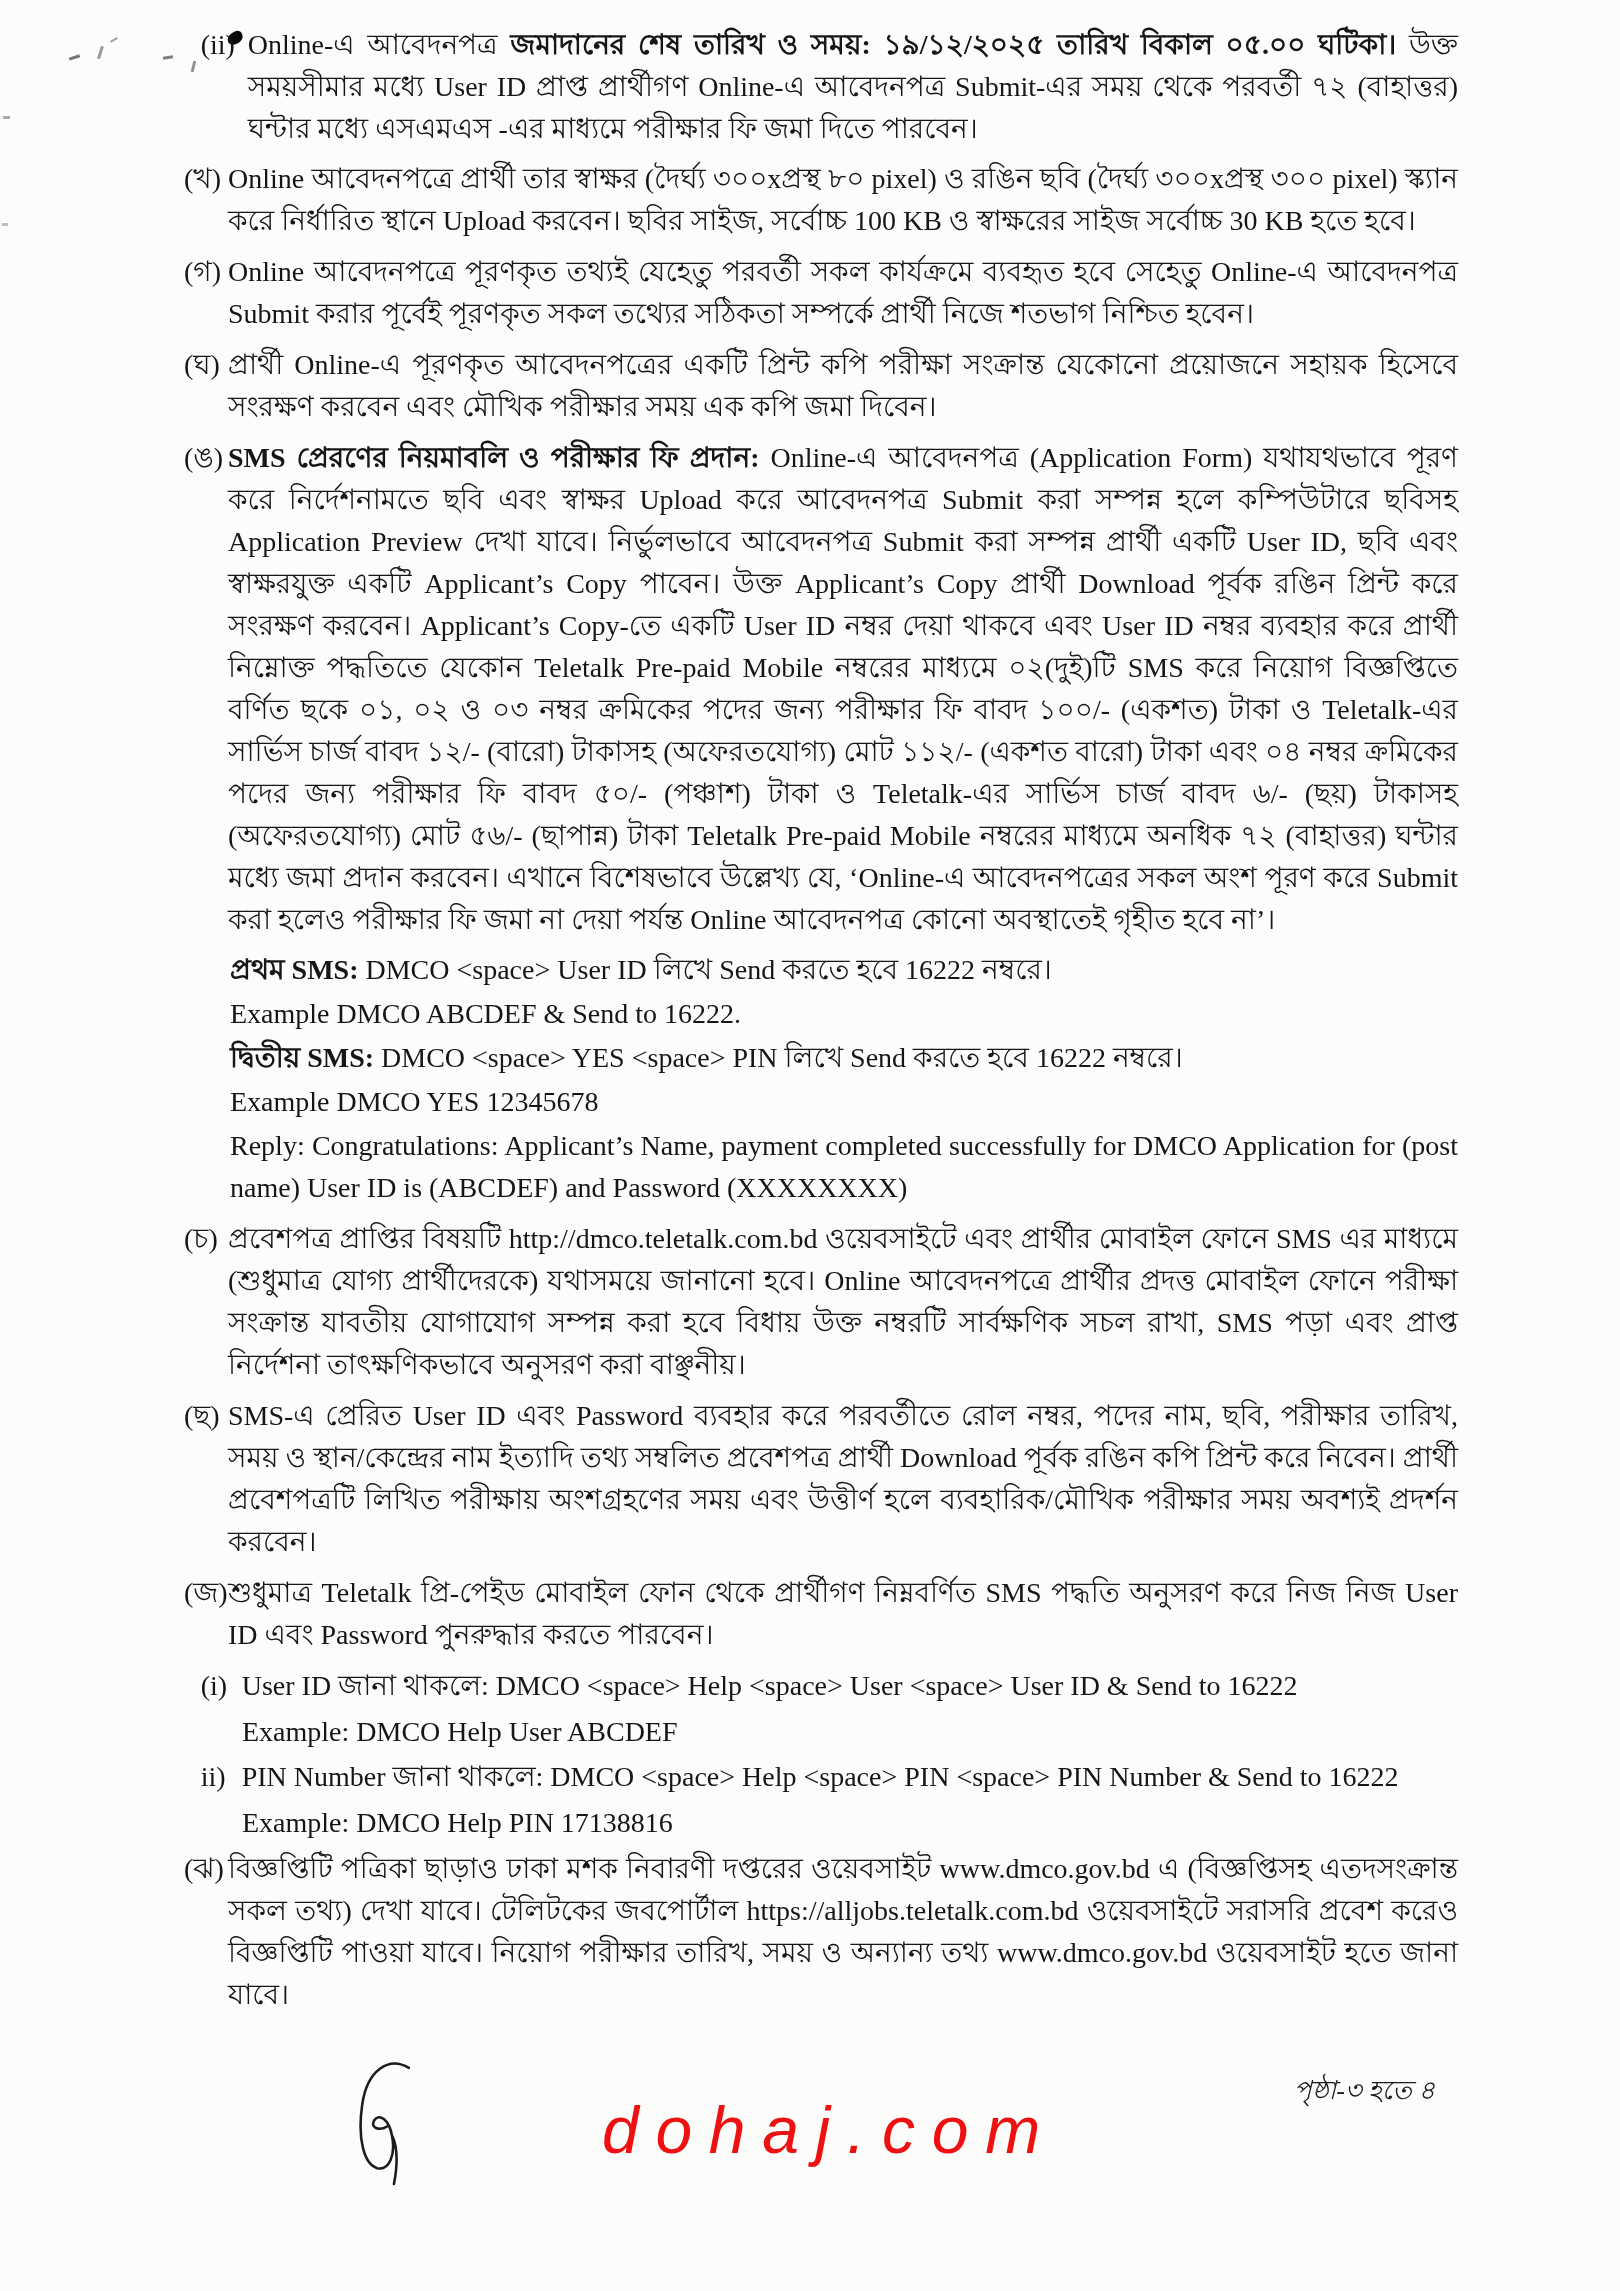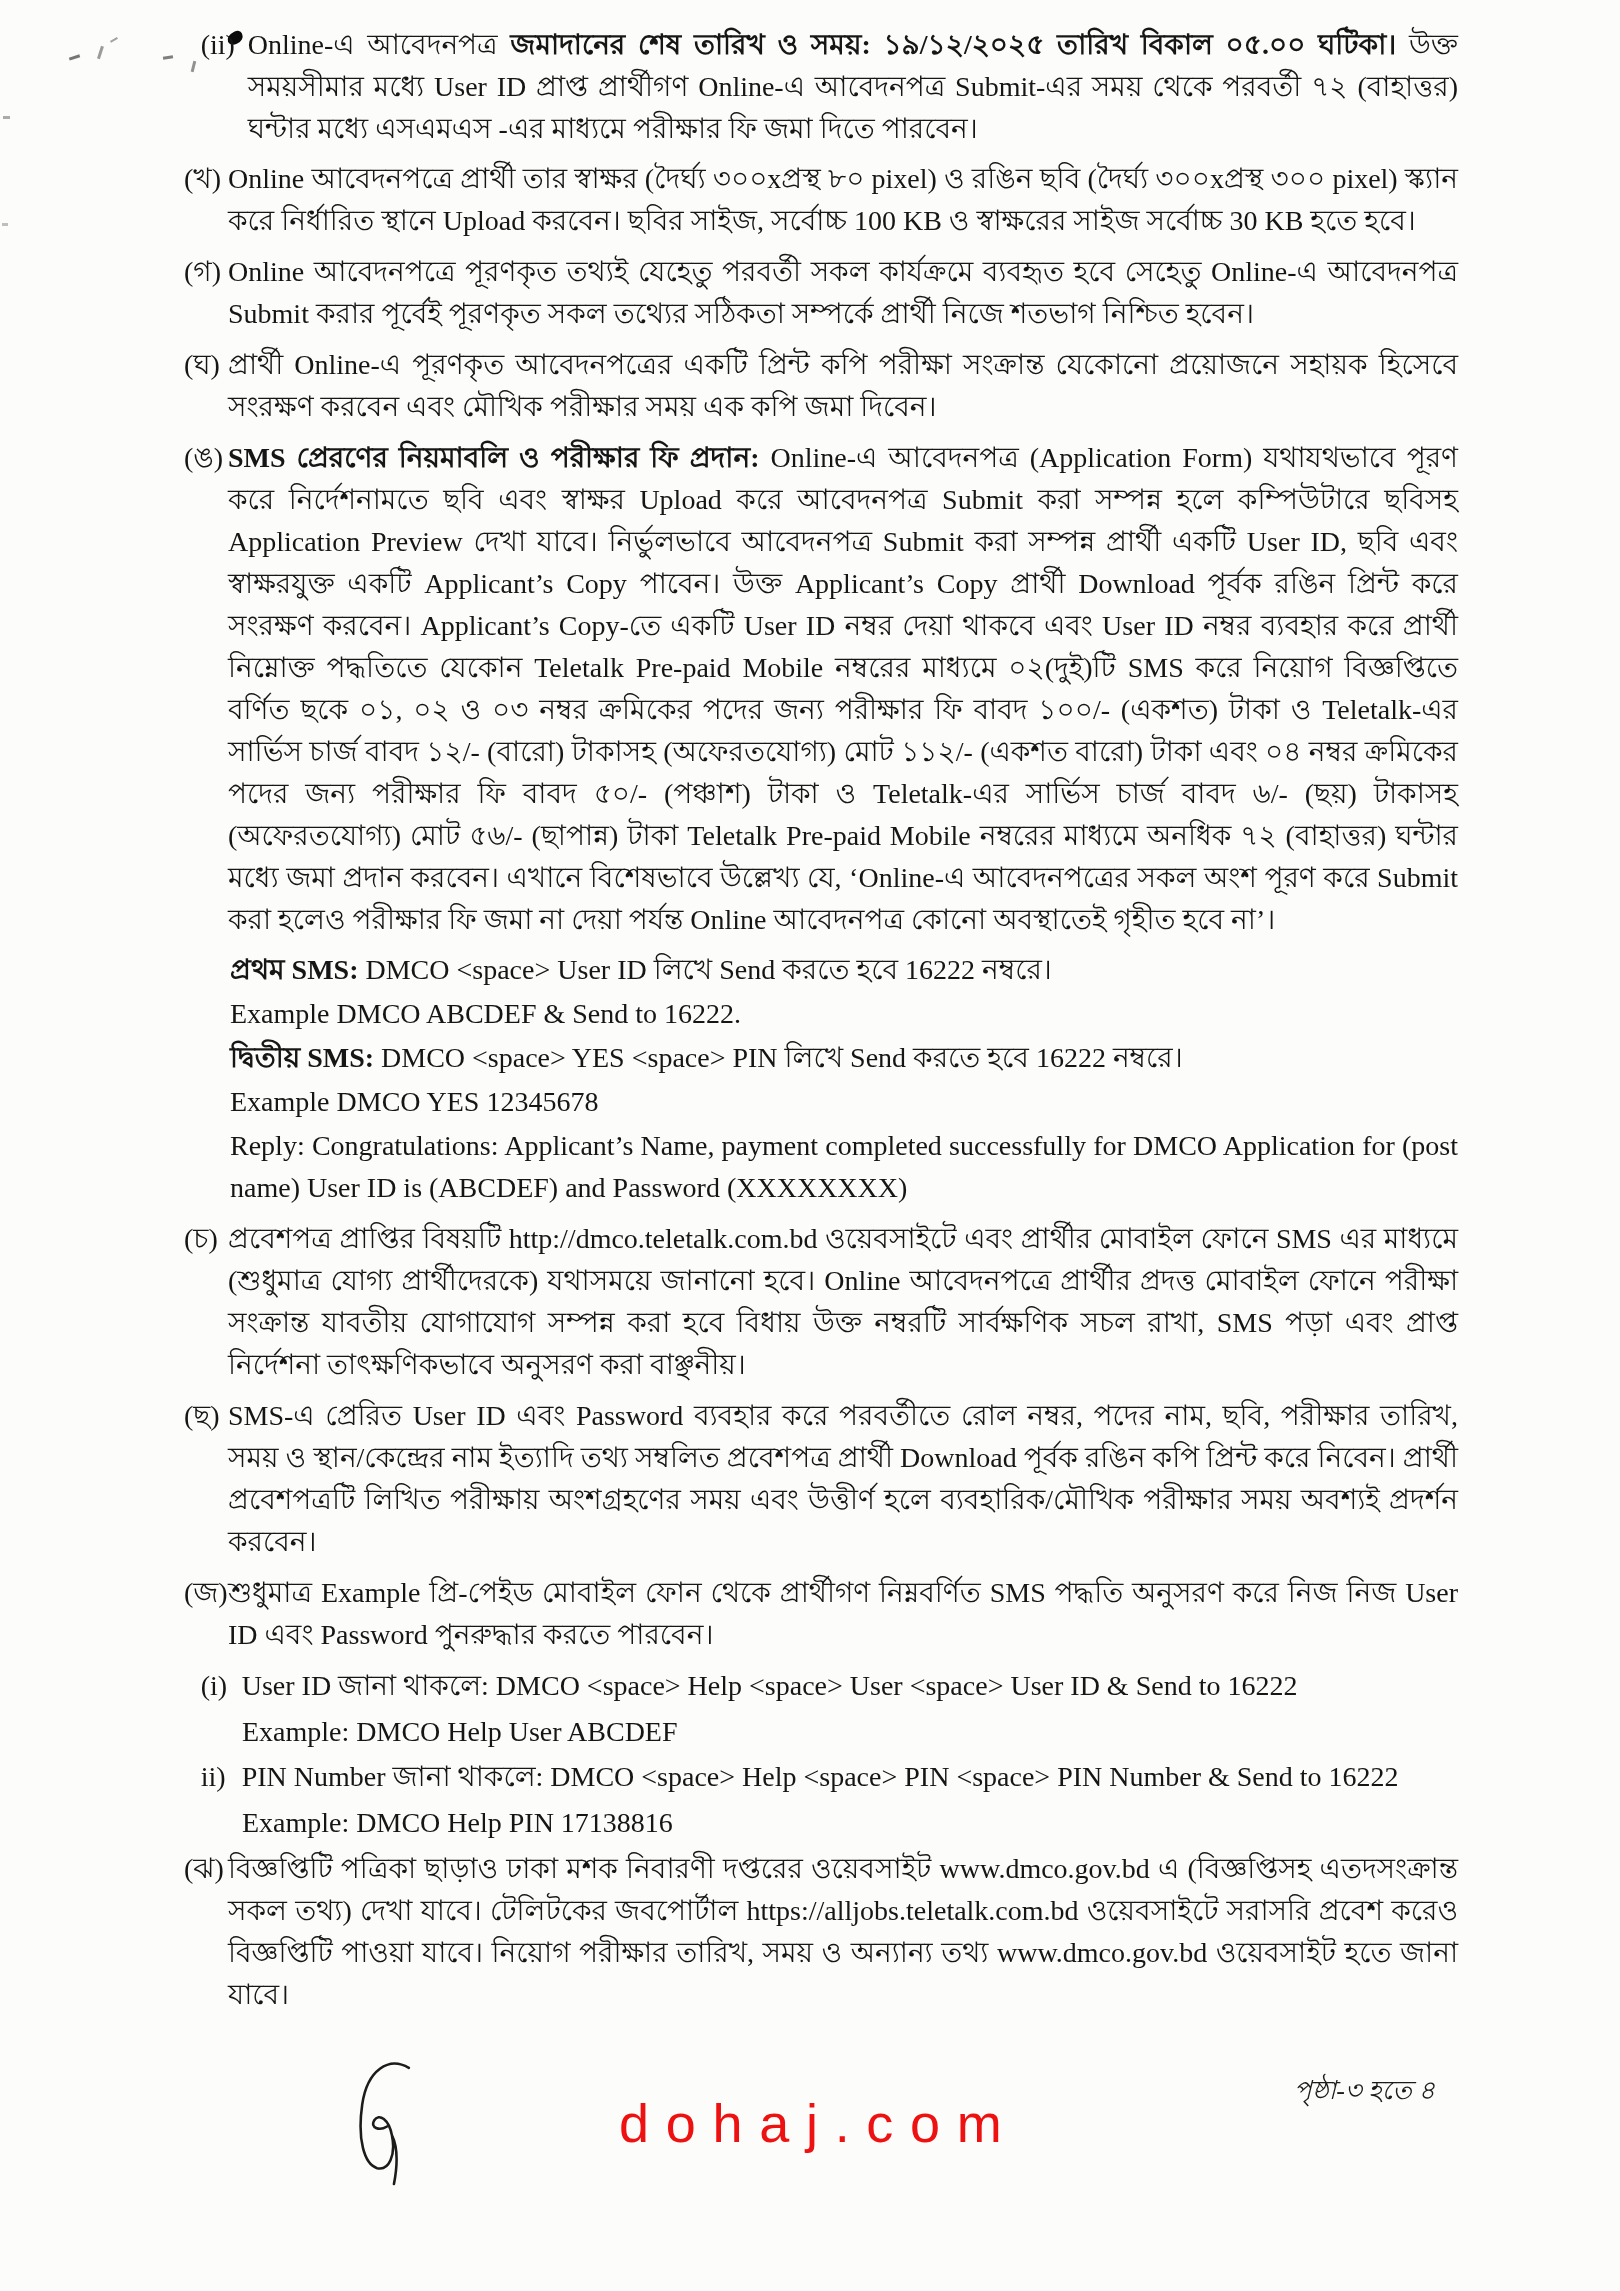--- a/index.html
+++ b/index.html
@@ -31,24 +31,24 @@
   .sms-reply{text-align:justify;}
   
   .item{margin-left:16.7px;padding-left:41px;margin-bottom:3.9px;text-align:left;}
   .item-example{margin-left:58px;margin-bottom:3.9px;}
   
   .page-label{
     position:absolute;left:1294px;top:2070px;
     font-size:26px;color:#1b1b1b;white-space:nowrap;font-style:italic;
   }
   .watermark{
-    position:absolute;left:619px;top:2092px;
+    position:absolute;left:602px;top:2092px;
     font-family:"Liberation Sans", sans-serif;
-    font-size:54px;letter-spacing:16.7px;
-    color:#ee1111;white-space:nowrap;
+    font-size:66px;letter-spacing:16.7px;
+    color:#ee1111;white-space:nowrap;font-style:italic;
   }
   .signature{position:absolute;left:351px;top:2058px;}
   
   .ink-blob{
     position:absolute;left:227px;top:32px;width:15.7px;height:11.8px;
     background:#0b0b0b;border-radius:62% 38% 55% 45%;
     transform:rotate(-24deg);
   }
   .speck{position:absolute;background:#4a4a4a;}
   .speck1{left:69px;top:56px;width:10.8px;height:2.9px;transform:rotate(-18deg);opacity:.75;}
@@ -107,21 +107,21 @@
 
   <div class="para">
     <span class="plabel">(চ)</span><span>প্রবেশপত্র প্রাপ্তির বিষয়টি http://dmco.teletalk.com.bd ওয়েবসাইটে এবং প্রার্থীর মোবাইল ফোনে SMS এর মাধ্যমে (শুধুমাত্র যোগ্য প্রার্থীদেরকে) যথাসময়ে জানানো হবে। Online আবেদনপত্রে প্রার্থীর প্রদত্ত মোবাইল ফোনে পরীক্ষা সংক্রান্ত যাবতীয় যোগাযোগ সম্পন্ন করা হবে বিধায় উক্ত নম্বরটি সার্বক্ষণিক সচল রাখা, SMS পড়া এবং প্রাপ্ত নির্দেশনা তাৎক্ষণিকভাবে অনুসরণ করা বাঞ্ছনীয়।</span>
   </div>
 
   <div class="para">
     <span class="plabel">(ছ)</span><span>SMS-এ প্রেরিত User ID এবং Password ব্যবহার করে পরবর্তীতে রোল নম্বর, পদের নাম, ছবি, পরীক্ষার তারিখ, সময় ও স্থান/কেন্দ্রের নাম ইত্যাদি তথ্য সম্বলিত প্রবেশপত্র প্রার্থী Download পূর্বক রঙিন কপি প্রিন্ট করে নিবেন। প্রার্থী প্রবেশপত্রটি লিখিত পরীক্ষায় অংশগ্রহণের সময় এবং উত্তীর্ণ হলে ব্যবহারিক/মৌখিক পরীক্ষার সময় অবশ্যই প্রদর্শন করবেন।</span>
   </div>
 
   <div class="para">
-    <span class="plabel">(জ)</span><span>শুধুমাত্র Example প্রি-পেইড মোবাইল ফোন থেকে প্রার্থীগণ নিম্নবর্ণিত SMS পদ্ধতি অনুসরণ করে নিজ নিজ User ID এবং Password পুনরুদ্ধার করতে পারবেন।</span>
+    <span class="plabel">(জ)</span><span>শুধুমাত্র Teletalk প্রি-পেইড মোবাইল ফোন থেকে প্রার্থীগণ নিম্নবর্ণিত SMS পদ্ধতি অনুসরণ করে নিজ নিজ User ID এবং Password পুনরুদ্ধার করতে পারবেন।</span>
   </div>
 
   <div class="para item">
     <span class="plabel">(i)</span><span>User ID জানা থাকলে: DMCO &lt;space&gt; Help &lt;space&gt; User &lt;space&gt; User ID &amp; Send to 16222</span>
   </div>
   <div class="sms-line item-example">Example: DMCO Help User ABCDEF</div>
 
   <div class="para item">
     <span class="plabel">ii)</span><span>PIN Number জানা থাকলে: DMCO &lt;space&gt; Help &lt;space&gt; PIN &lt;space&gt; PIN Number &amp; Send to 16222</span>
   </div>

